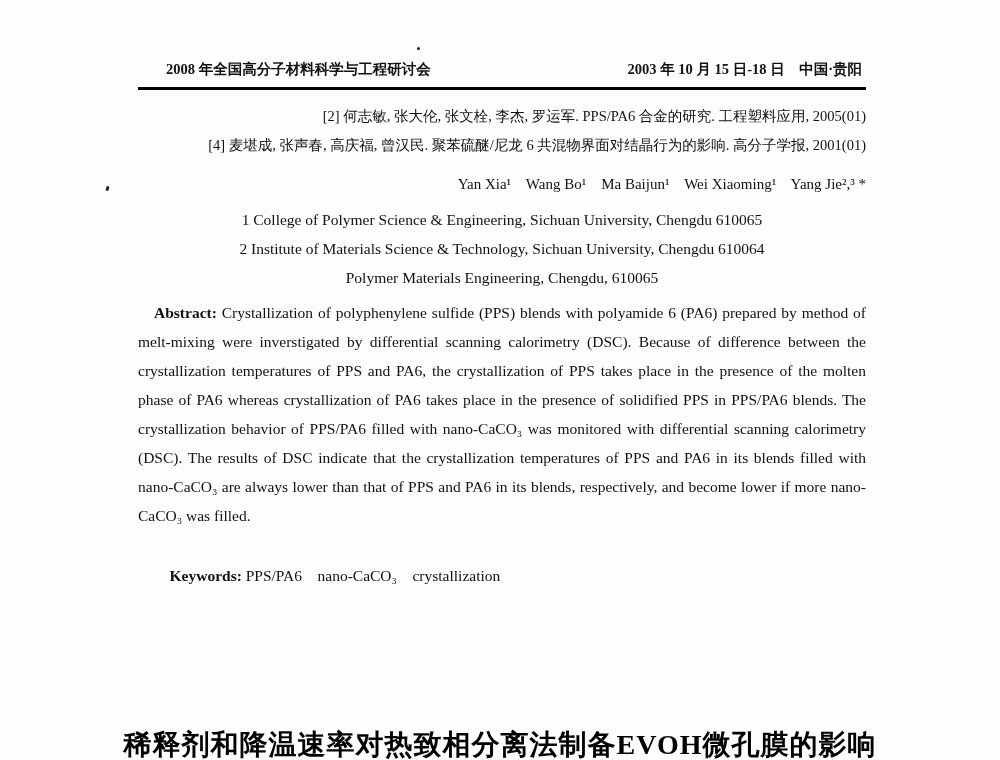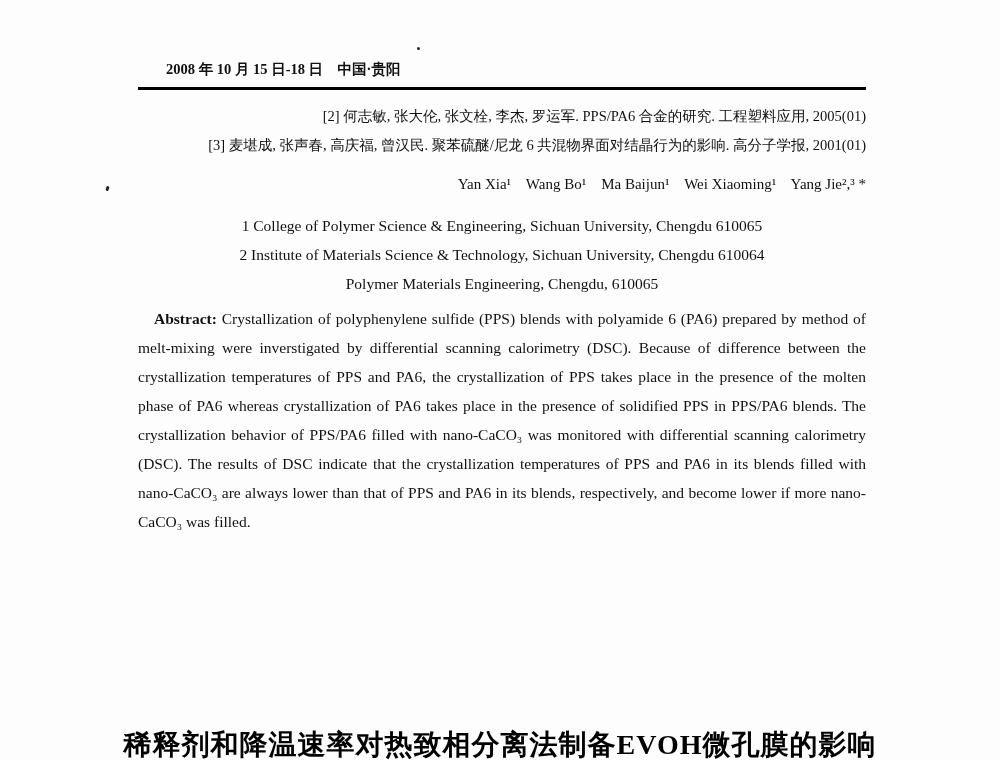--- a/index.html
+++ b/index.html
@@ -61,21 +61,21 @@
     font-weight: bold;
     letter-spacing: 0.2px;
   }
   .authors {
     margin-top: 16px;
     text-align: right;
     font-size: 15px;
     white-space: pre-wrap;
   }
   .affiliations {
-    margin-top: 18px;
+    margin-top: 12px;
     text-align: center;
     font-size: 15.5px;
     line-height: 29px;
   }
   .abstract {
     margin-top: 6px;
     font-size: 15.5px;
     line-height: 29px;
     text-align: justify;
   }
@@ -107,37 +107,41 @@
 </style>
 </head>
 <body>
 
 <div class="scan-dot dot-top"></div>
 <div class="scan-dot dot-left"></div>
 
 <div class="page">
 
   <div class="header-row">
-    <span>2008 年 10 月 15 日-18 日    中国·贵阳</span>
+    <span>2008 年全国高分子材料科学与工程研讨会</span>
+    <span>2003 年 10 月 15 日-18 日    中国·贵阳</span>
   </div>
 
   <div class="references">
     <div class="reference">[2] 何志敏, 张大伦, 张文栓, 李杰, 罗运军. PPS/PA6 合金的研究. 工程塑料应用, 2005(01)</div>
-    <div class="reference">[3] 麦堪成, 张声春, 高庆福, 曾汉民. 聚苯硫醚/尼龙 6 共混物界面对结晶行为的影响. 高分子学报, 2001(01)</div>
+    <div class="reference">[4] 麦堪成, 张声春, 高庆福, 曾汉民. 聚苯硫醚/尼龙 6 共混物界面对结晶行为的影响. 高分子学报, 2001(01)</div>
   </div>
 
 
   <div class="authors">Yan Xia¹    Wang Bo¹    Ma Baijun¹    Wei Xiaoming¹    Yang Jie²,³ *</div>
 
   <div class="affiliations">
     <div>1 College of Polymer Science &amp; Engineering, Sichuan University, Chengdu 610065</div>
     <div>2 Institute of Materials Science &amp; Technology, Sichuan University, Chengdu 610064</div>
     <div>Polymer Materials Engineering, Chengdu, 610065</div>
   </div>
 
   <div class="abstract">
     <span class="label">Abstract:</span><span> Crystallization of polyphenylene sulfide (PPS) blends with polyamide 6 (PA6) prepared by method of melt-mixing were inverstigated by differential scanning calorimetry (DSC). Because of difference between the crystallization temperatures of PPS and PA6, the crystallization of PPS takes place in the presence of the molten phase of PA6 whereas crystallization of PA6 takes place in the presence of solidified PPS in PPS/PA6 blends. The crystallization behavior of PPS/PA6 filled with nano-CaCO₃ was monitored with differential scanning calorimetry (DSC). The results of DSC indicate that the crystallization temperatures of PPS and PA6 in its blends filled with nano-CaCO₃ are always lower than that of PPS and PA6 in its blends, respectively, and become lower if more nano-CaCO₃ was filled.</span>
   </div>
 
+  <div class="keywords">
+    <span class="label">Keywords:</span><span> PPS/PA6    nano-CaCO₃    crystallization</span>
+  </div>
 
 </div>
 
 <div class="next-article-title">稀释剂和降温速率对热致相分离法制备EVOH微孔膜的影响</div>
 
 </body></html>

